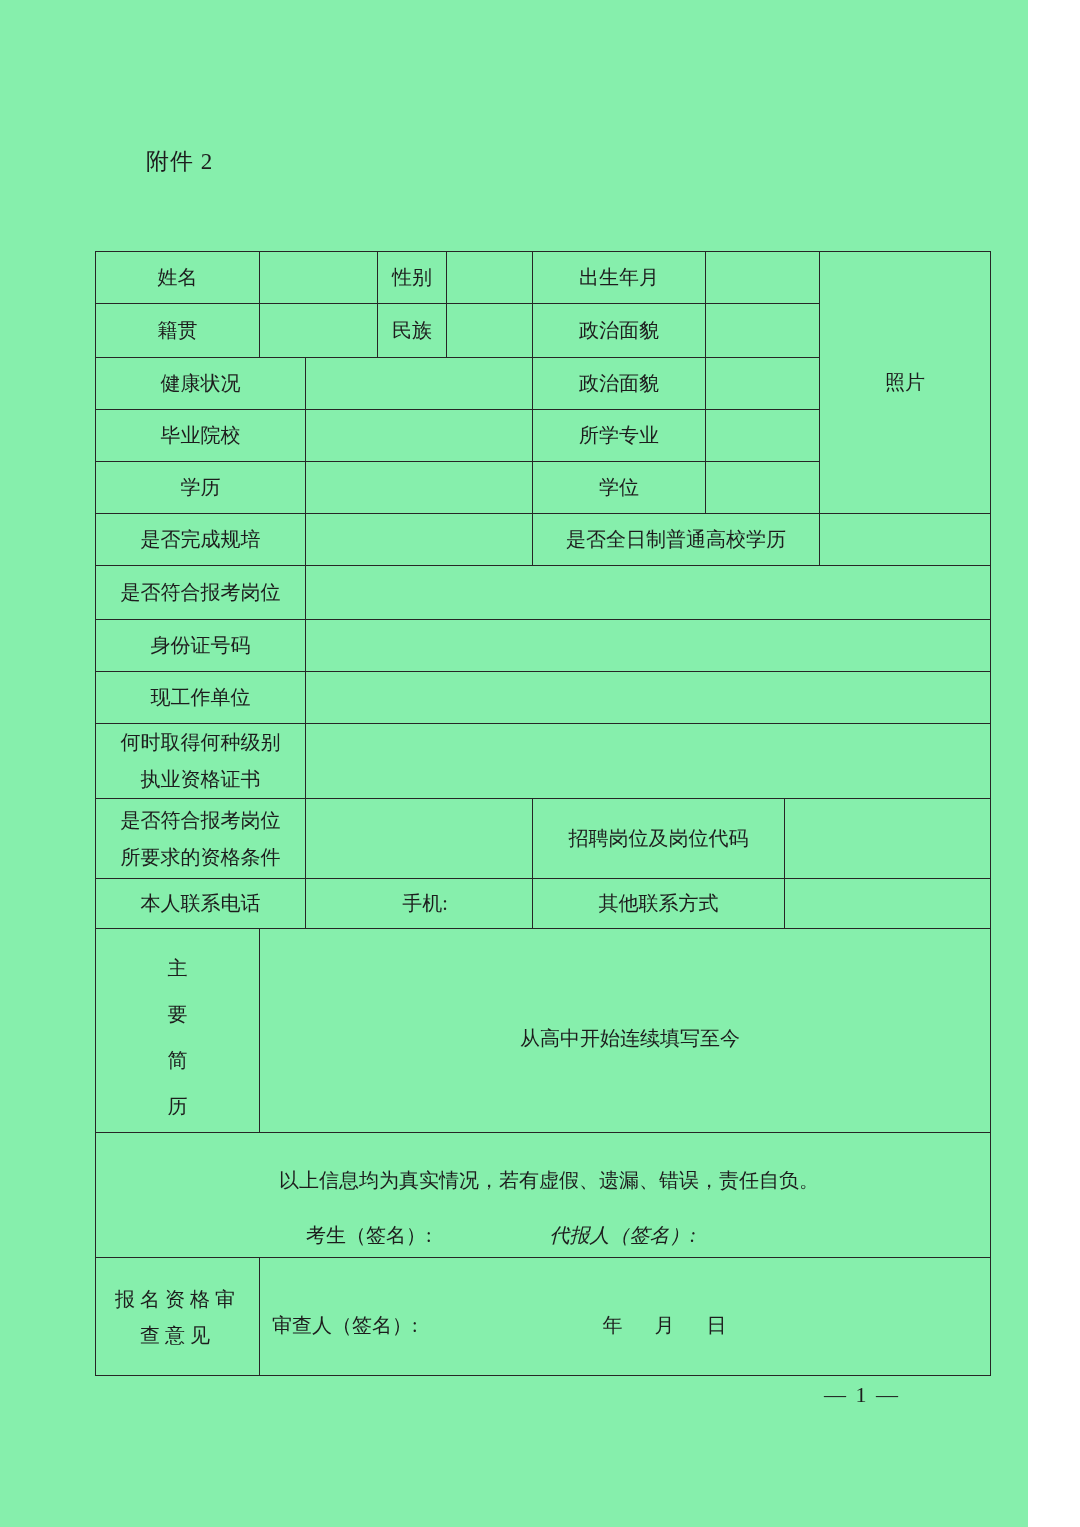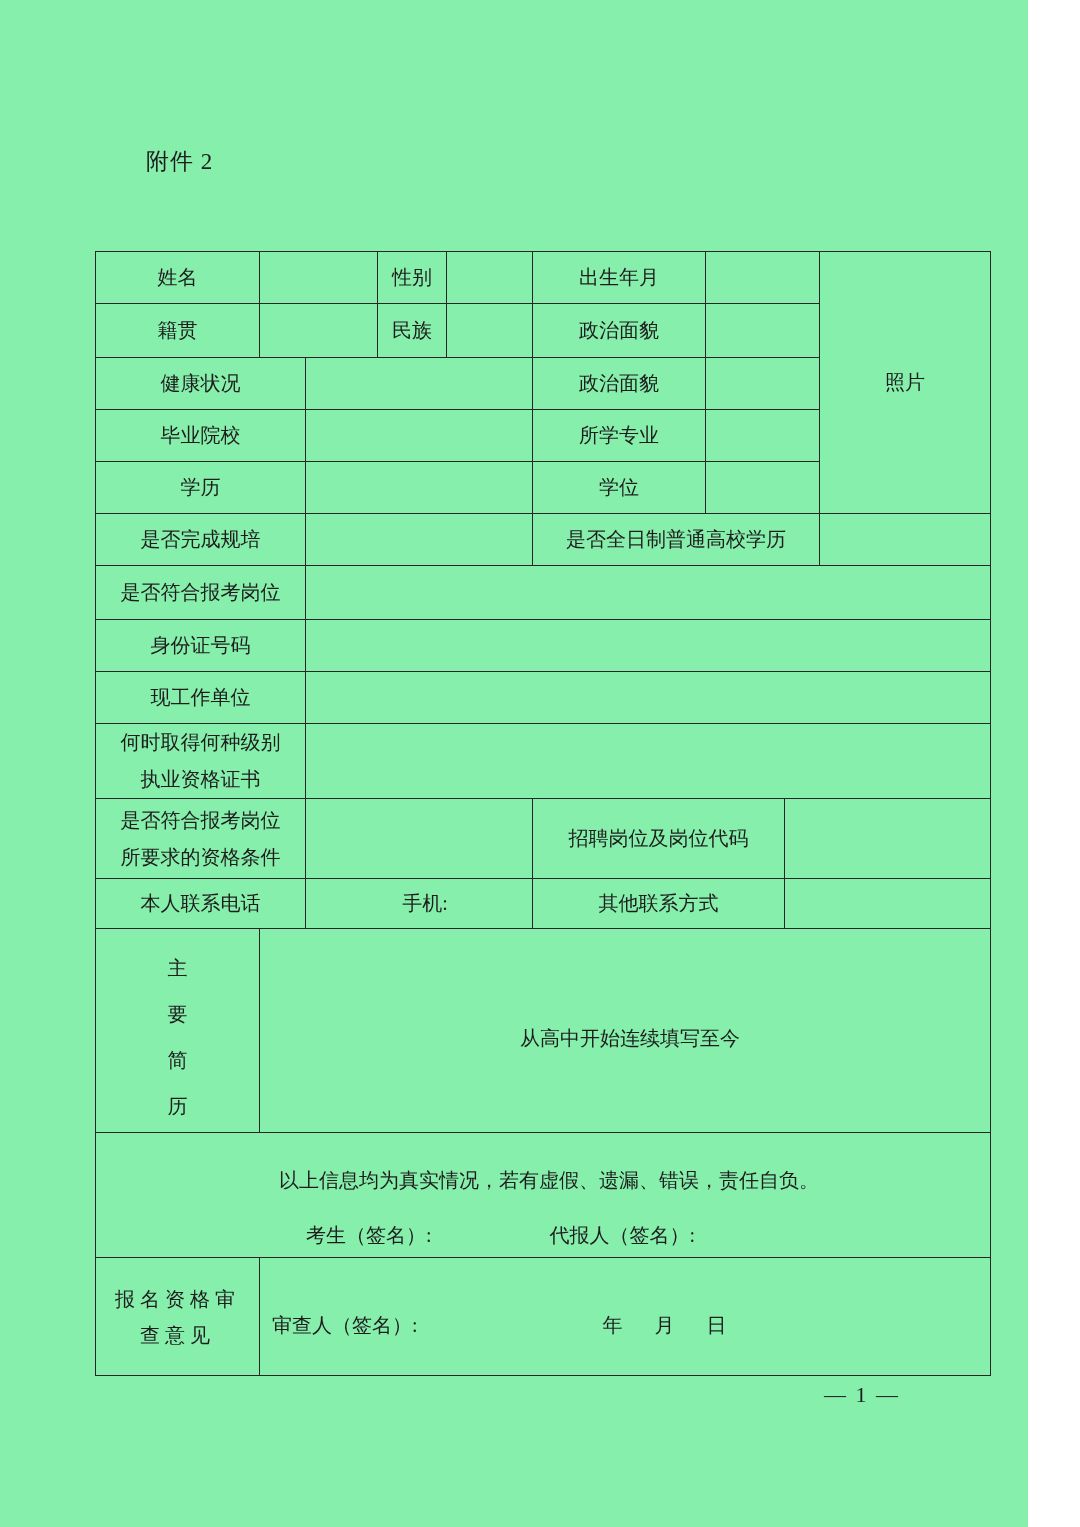--- a/index.html
+++ b/index.html
@@ -40,21 +40,21 @@
   .v-chars {
     display:flex; flex-direction:column; justify-content:space-between;
     align-items:center; height:200px; padding:24px 0 10px 0;
   }
   td.resume-content { vertical-align:top; text-align:left; padding:16px 0 0 10px; }
   
   td.decl { vertical-align:top; text-align:left; }
   .decl-text { padding:26px 20px 0 32px; }
   .decl-signs { display:flex; margin-top:28px; }
   .decl-signs .sign1 { margin-left:210px; }
-  .decl-signs .sign2 { margin-left:118px; }
+  .decl-signs .sign2 { margin-left:118px;font-style:italic; }
   
   td.review-label { line-height:1.8; letter-spacing:5px;font-family:Liberation Serif, serif; }
   td.review-content { vertical-align:bottom; text-align:left; }
   .review-line { display:flex; padding:0 0 22px 12px;margin-top:40px; }
   .review-line .date { margin-left:185px; letter-spacing:6px; }
   .footer-page {
     position:absolute; left:95px; top:1382px; width:895px;
     text-align:right; padding-right:90px;
     font-size:22px; letter-spacing:2px;
   }

